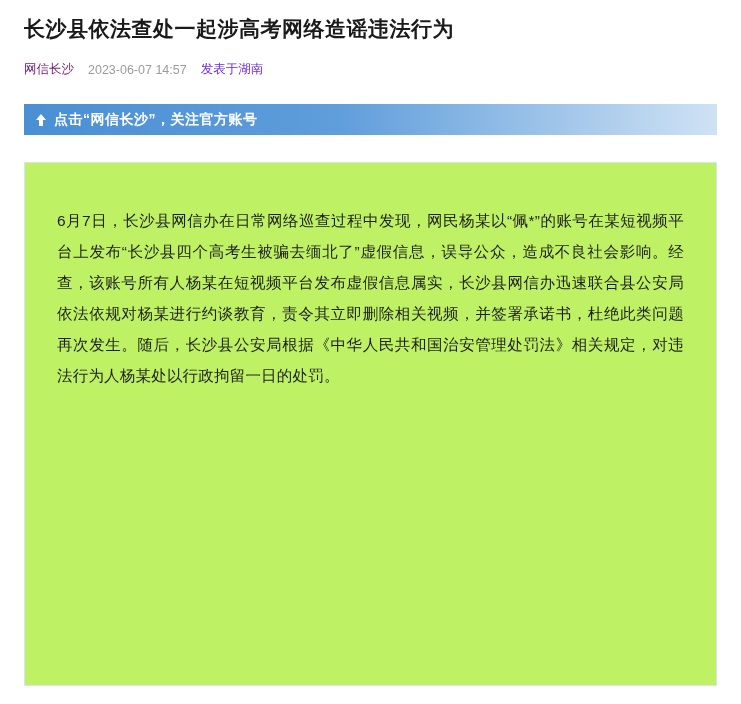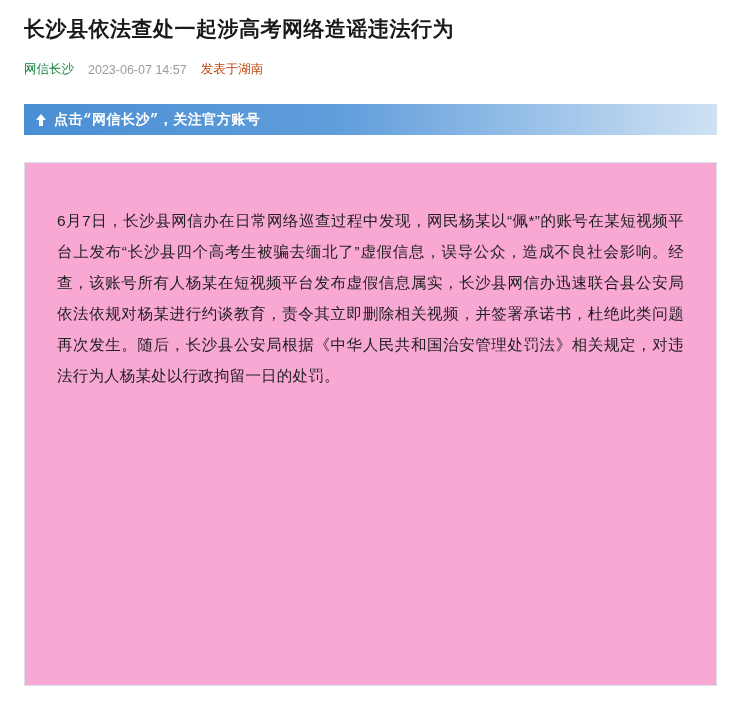--- a/index.html
+++ b/index.html
@@ -32,27 +32,27 @@
   }
   .meta-row {
     display: flex;
     align-items: center;
     gap: 14px;
     margin-top: 18px;
     font-size: 12.5px;
     color: #8a8a8a;
   }
   .meta-source {
-    color: #15803d;
+    color: #701a75;
   }
   .meta-date {
     color: #9b9b9b;
   }
   .meta-location {
-    color: #c2410c;
+    color: #6d28d9;
   }
   .follow-banner {
     margin-top: 26px;
     height: 31px;
     background: linear-gradient(to right, #4a8fd4 0%, #5f9ddb 45%, #cfe2f4 100%);
     display: flex;
     align-items: center;
     padding-left: 10px;
     box-sizing: border-box;
   }
@@ -82,26 +82,25 @@
     top: 8px;
     width: 4px;
     height: 6px;
     background: #ffffff;
   }
   .follow-text {
     color: #ffffff;
     font-size: 14px;
     font-weight: bold;
     letter-spacing: 0.5px;
-    font-family: Liberation Mono, monospace;
   }
   .content-card {
     margin-top: 27px;
     border: 1px solid #d7e3ef;
-    background: #f9a8d4;
+    background: #bef264;
     height: 524px;
     box-sizing: border-box;
     padding: 42px 32px 0 32px;
     position: relative;
     overflow: hidden;
   }
   .content-card p {
     margin: 0 0 22px 0;
     font-size: 15.5px;
     line-height: 2.0;

